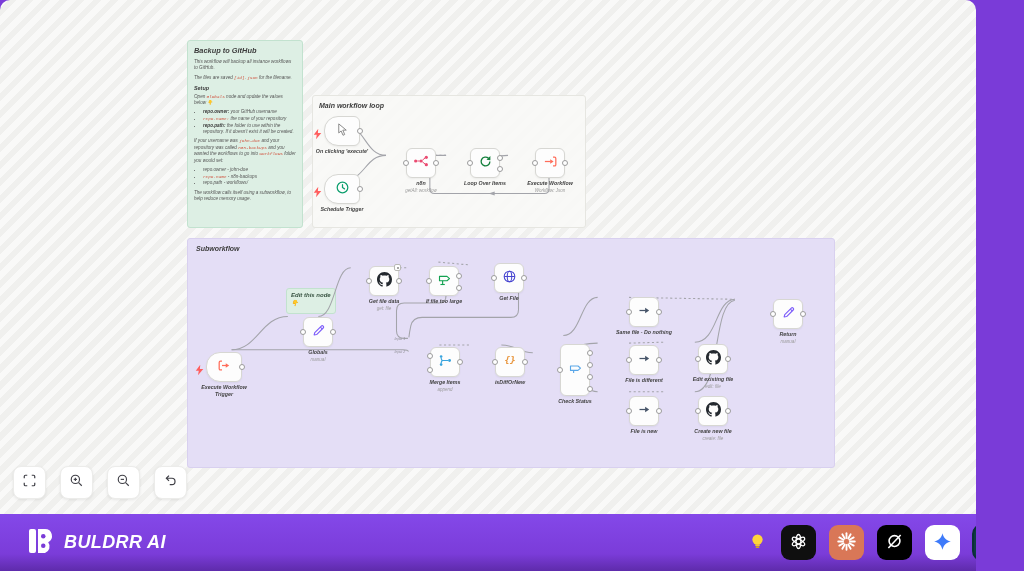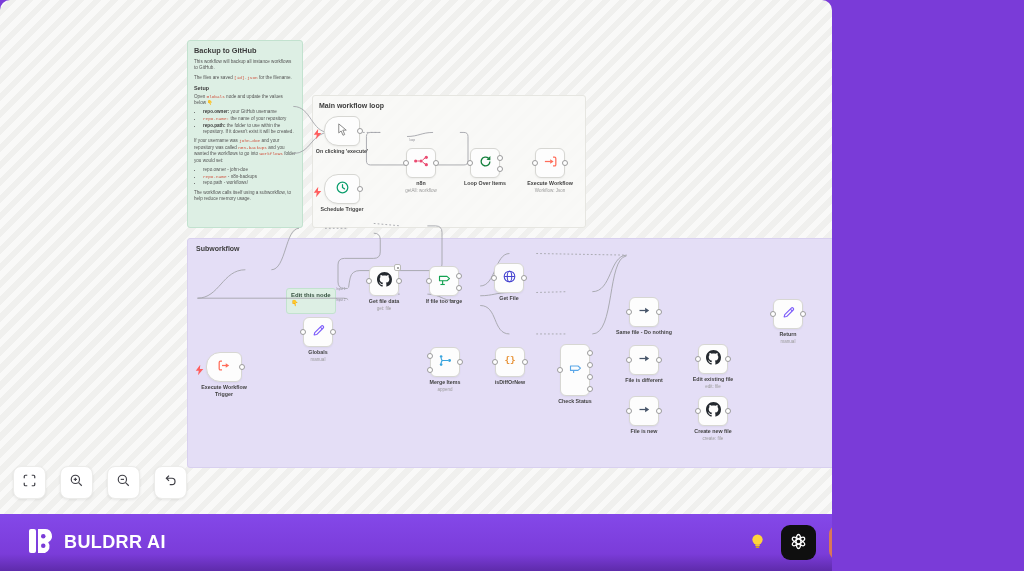--- a/index.html
+++ b/index.html
@@ -1,17 +1,17 @@
 <!DOCTYPE html>
 <html><head>
 <meta charset="utf-8">
 <style>
   * { margin:0; padding:0; box-sizing:border-box; }
   html,body { width:1024px; height:571px; background:#7a3bd8; font-family:"Liberation Sans","DejaVu Sans",sans-serif; }
-  #stage { position:relative; width:832px; height:571px; overflow:hidden; }
+  #stage { position:relative; width:976px; height:571px; overflow:hidden;font-style:italic; }
 
   
   #canvas {
     position:absolute; inset:0 0 57px 0;
     background:repeating-linear-gradient(135deg,#f9f9f8 0px,#f9f9f8 6px,#f0f0ee 6px,#f0f0ee 12px);
     border-radius:10px 10px 0 0;
   }
 
   
   .sticky { position:absolute; border-radius:3px; }

